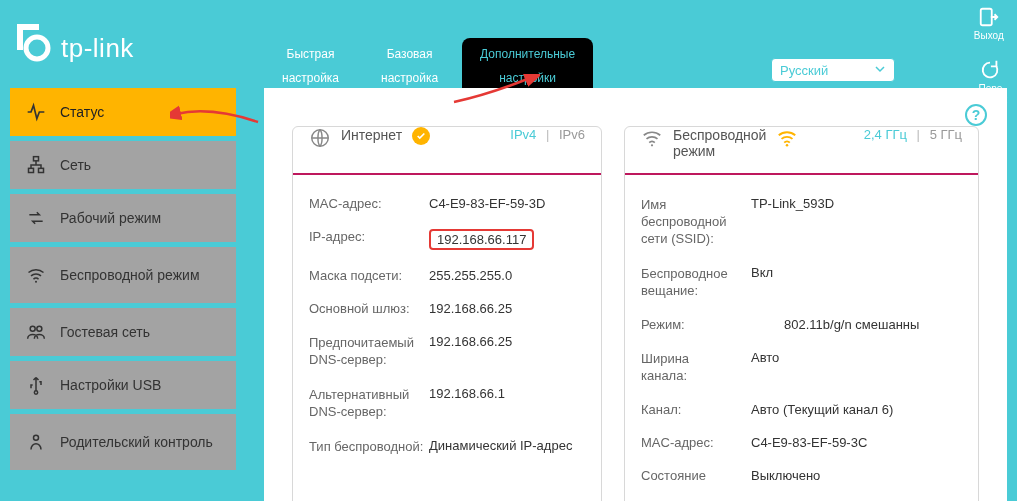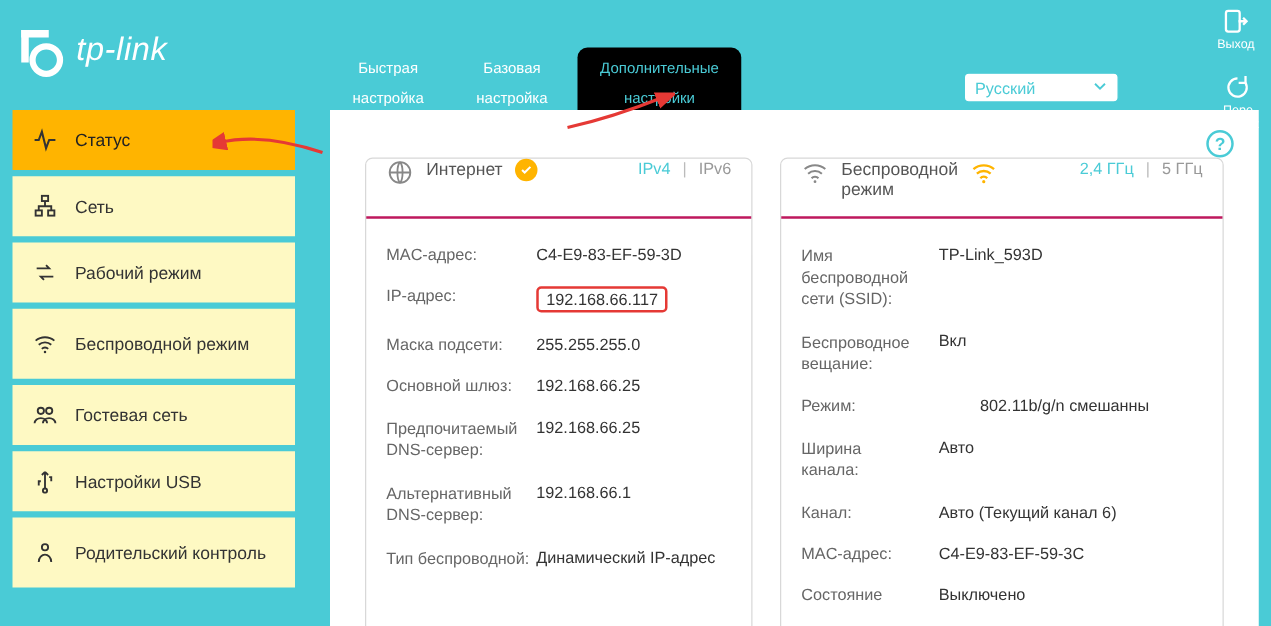--- a/index.html
+++ b/index.html
@@ -1,35 +1,35 @@
 <!DOCTYPE html>
 <html><head>
 <meta charset="utf-8">
 <style>
   * { box-sizing: border-box; margin: 0; padding: 0; font-family: Arial, sans-serif; }
   body { width: 1017px; height: 501px; background: #4acbd6; overflow: hidden; position: relative; }
 
   
   .header { height: 88px; display: flex; align-items: center; position: relative; }
-  .logo { display: flex; align-items: flex-start; margin-left: 15px; font-style: italic; }
+  .logo { display: flex; align-items: flex-end; margin-left: 15px; }
   .logo-mark { position: relative; width: 40px; height: 40px; }
   .logo-mark svg { width: 40px; height: 40px; }
   .logo-text { color: #fff; font-size: 26px; font-weight: 300; margin-left: 6px; letter-spacing: 0.5px; }
   .tabs { display: flex; position: absolute; left: 264px; bottom: 0; height: 50px; }
   .tab { padding: 6px 18px 0; color: #fff; font-size: 12px; text-align: center; line-height: 20px; cursor: pointer; border-radius: 8px 8px 0 0; display: flex; flex-direction: column; justify-content: space-between; margin-right: 6px; }
   .tab.active { background: #000000; color: #4acbd6; }
   .top-right { position: absolute; right: 10px; top: 6px; display: flex; align-items: flex-start; gap: 18px; flex-direction: column; }
   .tr-btn { color: #fff; text-align: center; font-size: 10px; cursor: pointer; }
   .tr-btn .ico { width: 22px; height: 22px; margin: 0 auto 2px; display: block; }
   .lang { position: absolute; right: 122px; top: 58px; width: 124px; height: 24px; background: #fff; border: 1px solid #4acbd6; border-radius: 4px; display: flex; align-items: center; padding: 0 8px; color: #4acbd6; font-size: 13px; cursor: pointer; }
   .lang .chev { margin-left: auto; }
 
   
   .sidebar { position: absolute; left: 10px; top: 88px; width: 226px; }
-  .side-item { background: #fef9c3; margin-bottom: 5px; height: 48px; display: flex; align-items: center; padding-left: 16px; color: #333; font-size: 14px; cursor: pointer; gap: 14px; }
+  .side-item { background: #a3a3a3; margin-bottom: 5px; height: 48px; display: flex; align-items: center; padding-left: 16px; color: #333; font-size: 14px; cursor: pointer; gap: 14px; }
   .side-item.active { background: #ffb400; color: #222; }
   .side-item.tall { height: 56px; align-items: center; }
   .side-ico { width: 20px; height: 20px; flex: 0 0 20px; display: flex; align-items: center; justify-content: center; }
   .side-ico svg { width: 20px; height: 20px; }
 
   
   .main { position: absolute; left: 264px; right: 10px; top: 88px; bottom: 0; background: #fff; padding: 28px 28px 0; overflow: hidden; }
   .help { position: absolute; right: 20px; top: 16px; width: 22px; height: 22px; border: 2px solid #4acbd6; border-radius: 50%; color: #4acbd6; font-size: 14px; font-weight: bold; line-height: 18px; text-align: center; cursor: pointer; }
   .cols { display: flex; gap: 22px; margin-top: 10px; }
   .card { border: 1px solid #d8d8d8; border-radius: 6px; flex: 1; background: #fff; }

